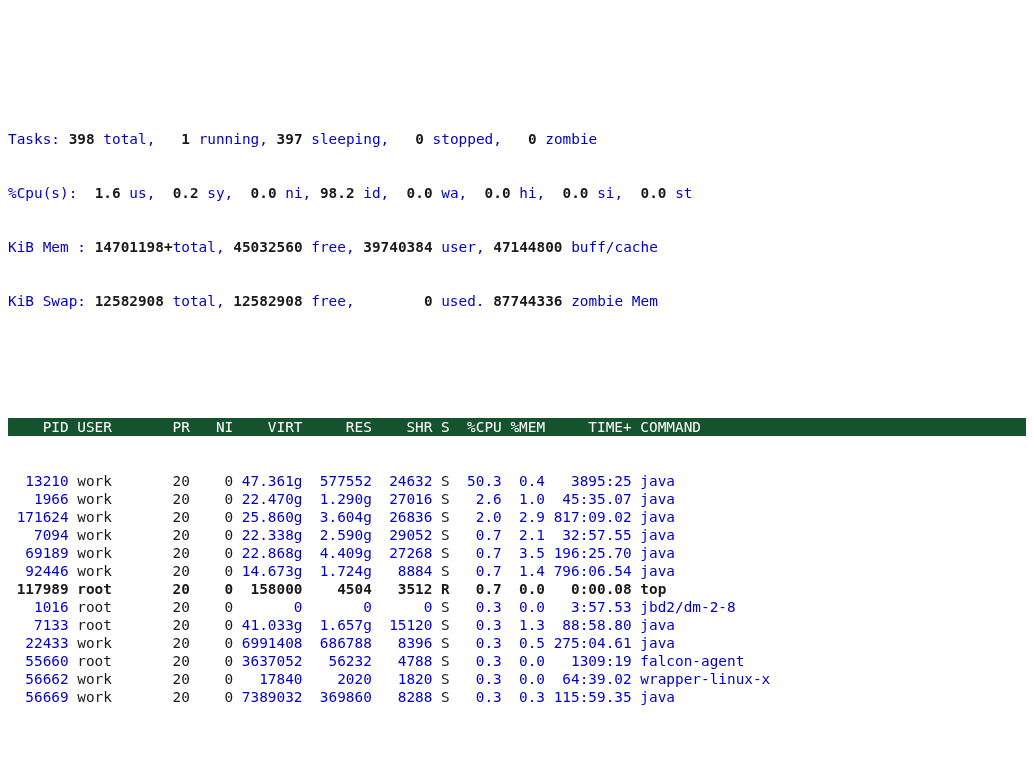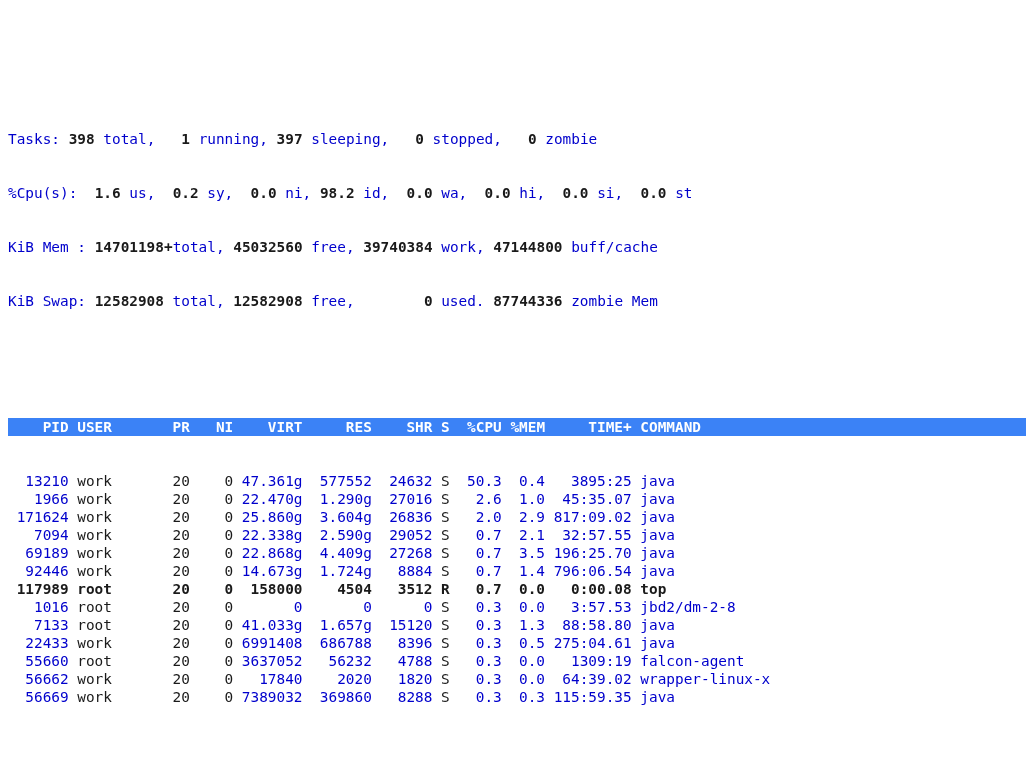--- a/index.html
+++ b/index.html
@@ -15,23 +15,23 @@
     overflow: hidden;
   }
   .term {
     padding: 4px 8px;
     white-space: pre;
   }
   .blue  { color: #0000cc; }
   .black { color: #1a1a1a; }
   .bold  { font-weight: bold; }
   .hdr {
-    background: #3b82f6;
+    background: #14532d;
     color: #ffffff;
-    font-weight: bold;
+    font-weight: normal;
     display: block;
     width: 1018px;
   }
   .row { display: block; }
   .row span.cell { display: inline-block; }
   
   .c-pid   { width: 7ch; text-align: right; }
   .c-user  { width: 9ch; text-align: left; padding-left: 1ch; }
   .c-pr    { width: 4ch; text-align: right; }
   .c-ni    { width: 5ch; text-align: right; }
@@ -65,21 +65,21 @@
 <div class="term">
 
 <div class="row">&nbsp;</div>
 
 
 
 <div class="row"><span class="blue">Tasks: </span><span class="black bold">398</span><span class="blue"> total,   </span><span class="black bold">1</span><span class="blue"> running, </span><span class="black bold">397</span><span class="blue"> sleeping,   </span><span class="black bold">0</span><span class="blue"> stopped,   </span><span class="black bold">0</span><span class="blue"> zombie</span></div>
 
 <div class="row"><span class="blue">%Cpu(s):  </span><span class="black bold">1.6</span><span class="blue"> us,  </span><span class="black bold">0.2</span><span class="blue"> sy,  </span><span class="black bold">0.0</span><span class="blue"> ni, </span><span class="black bold">98.2</span><span class="blue"> id,  </span><span class="black bold">0.0</span><span class="blue"> wa,  </span><span class="black bold">0.0</span><span class="blue"> hi,  </span><span class="black bold">0.0</span><span class="blue"> si,  </span><span class="black bold">0.0</span><span class="blue"> st</span></div>
 
-<div class="row"><span class="blue">KiB Mem : </span><span class="black bold">14701198+</span><span class="blue">total, </span><span class="black bold">45032560</span><span class="blue"> free, </span><span class="black bold">39740384</span><span class="blue"> work, </span><span class="black bold">47144800</span><span class="blue"> buff/cache</span></div>
+<div class="row"><span class="blue">KiB Mem : </span><span class="black bold">14701198+</span><span class="blue">total, </span><span class="black bold">45032560</span><span class="blue"> free, </span><span class="black bold">39740384</span><span class="blue"> user, </span><span class="black bold">47144800</span><span class="blue"> buff/cache</span></div>
 
 <div class="row"><span class="blue">KiB Swap: </span><span class="black bold">12582908</span><span class="blue"> total, </span><span class="black bold">12582908</span><span class="blue"> free,        </span><span class="black bold">0</span><span class="blue"> used. </span><span class="black bold">87744336</span><span class="blue"> zombie Mem</span></div>
 
 <div class="row">&nbsp;</div>
 
 
 <span class="hdr row"><span class="cell c-pid">PID</span><span class="cell c-user">USER</span><span class="cell c-pr">PR</span><span class="cell c-ni">NI</span><span class="cell c-virt">VIRT</span><span class="cell c-res">RES</span><span class="cell c-shr">SHR</span><span class="cell c-s">S</span><span class="cell c-cpu">%CPU</span><span class="cell c-mem">%MEM</span><span class="cell c-time">TIME+</span><span class="cell c-cmd">COMMAND</span></span>
 
 <div id="proc-body"><span class="row proc"><span class="cell c-pid">13210</span><span class="cell c-user">work</span><span class="cell c-pr">20</span><span class="cell c-ni">0</span><span class="cell c-virt">47.361g</span><span class="cell c-res">577552</span><span class="cell c-shr">24632</span><span class="cell c-s">S</span><span class="cell c-cpu">50.3</span><span class="cell c-mem">0.4</span><span class="cell c-time">3895:25</span><span class="cell c-cmd">java</span></span><span class="row proc"><span class="cell c-pid">1966</span><span class="cell c-user">work</span><span class="cell c-pr">20</span><span class="cell c-ni">0</span><span class="cell c-virt">22.470g</span><span class="cell c-res">1.290g</span><span class="cell c-shr">27016</span><span class="cell c-s">S</span><span class="cell c-cpu">2.6</span><span class="cell c-mem">1.0</span><span class="cell c-time">45:35.07</span><span class="cell c-cmd">java</span></span><span class="row proc"><span class="cell c-pid">171624</span><span class="cell c-user">work</span><span class="cell c-pr">20</span><span class="cell c-ni">0</span><span class="cell c-virt">25.860g</span><span class="cell c-res">3.604g</span><span class="cell c-shr">26836</span><span class="cell c-s">S</span><span class="cell c-cpu">2.0</span><span class="cell c-mem">2.9</span><span class="cell c-time">817:09.02</span><span class="cell c-cmd">java</span></span><span class="row proc"><span class="cell c-pid">7094</span><span class="cell c-user">work</span><span class="cell c-pr">20</span><span class="cell c-ni">0</span><span class="cell c-virt">22.338g</span><span class="cell c-res">2.590g</span><span class="cell c-shr">29052</span><span class="cell c-s">S</span><span class="cell c-cpu">0.7</span><span class="cell c-mem">2.1</span><span class="cell c-time">32:57.55</span><span class="cell c-cmd">java</span></span><span class="row proc"><span class="cell c-pid">69189</span><span class="cell c-user">work</span><span class="cell c-pr">20</span><span class="cell c-ni">0</span><span class="cell c-virt">22.868g</span><span class="cell c-res">4.409g</span><span class="cell c-shr">27268</span><span class="cell c-s">S</span><span class="cell c-cpu">0.7</span><span class="cell c-mem">3.5</span><span class="cell c-time">196:25.70</span><span class="cell c-cmd">java</span></span><span class="row proc"><span class="cell c-pid">92446</span><span class="cell c-user">work</span><span class="cell c-pr">20</span><span class="cell c-ni">0</span><span class="cell c-virt">14.673g</span><span class="cell c-res">1.724g</span><span class="cell c-shr">8884</span><span class="cell c-s">S</span><span class="cell c-cpu">0.7</span><span class="cell c-mem">1.4</span><span class="cell c-time">796:06.54</span><span class="cell c-cmd">java</span></span><span class="row proc boldrow"><span class="cell c-pid">117989</span><span class="cell c-user">root</span><span class="cell c-pr">20</span><span class="cell c-ni">0</span><span class="cell c-virt">158000</span><span class="cell c-res">4504</span><span class="cell c-shr">3512</span><span class="cell c-s">R</span><span class="cell c-cpu">0.7</span><span class="cell c-mem">0.0</span><span class="cell c-time">0:00.08</span><span class="cell c-cmd">top</span></span><span class="row proc"><span class="cell c-pid">1016</span><span class="cell c-user">root</span><span class="cell c-pr">20</span><span class="cell c-ni">0</span><span class="cell c-virt">0</span><span class="cell c-res">0</span><span class="cell c-shr">0</span><span class="cell c-s">S</span><span class="cell c-cpu">0.3</span><span class="cell c-mem">0.0</span><span class="cell c-time">3:57.53</span><span class="cell c-cmd">jbd2/dm-2-8</span></span><span class="row proc"><span class="cell c-pid">7133</span><span class="cell c-user">root</span><span class="cell c-pr">20</span><span class="cell c-ni">0</span><span class="cell c-virt">41.033g</span><span class="cell c-res">1.657g</span><span class="cell c-shr">15120</span><span class="cell c-s">S</span><span class="cell c-cpu">0.3</span><span class="cell c-mem">1.3</span><span class="cell c-time">88:58.80</span><span class="cell c-cmd">java</span></span><span class="row proc"><span class="cell c-pid">22433</span><span class="cell c-user">work</span><span class="cell c-pr">20</span><span class="cell c-ni">0</span><span class="cell c-virt">6991408</span><span class="cell c-res">686788</span><span class="cell c-shr">8396</span><span class="cell c-s">S</span><span class="cell c-cpu">0.3</span><span class="cell c-mem">0.5</span><span class="cell c-time">275:04.61</span><span class="cell c-cmd">java</span></span><span class="row proc"><span class="cell c-pid">55660</span><span class="cell c-user">root</span><span class="cell c-pr">20</span><span class="cell c-ni">0</span><span class="cell c-virt">3637052</span><span class="cell c-res">56232</span><span class="cell c-shr">4788</span><span class="cell c-s">S</span><span class="cell c-cpu">0.3</span><span class="cell c-mem">0.0</span><span class="cell c-time">1309:19</span><span class="cell c-cmd">falcon-agent</span></span><span class="row proc"><span class="cell c-pid">56662</span><span class="cell c-user">work</span><span class="cell c-pr">20</span><span class="cell c-ni">0</span><span class="cell c-virt">17840</span><span class="cell c-res">2020</span><span class="cell c-shr">1820</span><span class="cell c-s">S</span><span class="cell c-cpu">0.3</span><span class="cell c-mem">0.0</span><span class="cell c-time">64:39.02</span><span class="cell c-cmd">wrapper-linux-x</span></span><span class="row proc"><span class="cell c-pid">56669</span><span class="cell c-user">work</span><span class="cell c-pr">20</span><span class="cell c-ni">0</span><span class="cell c-virt">7389032</span><span class="cell c-res">369860</span><span class="cell c-shr">8288</span><span class="cell c-s">S</span><span class="cell c-cpu">0.3</span><span class="cell c-mem">0.3</span><span class="cell c-time">115:59.35</span><span class="cell c-cmd">java</span></span></div>
 

